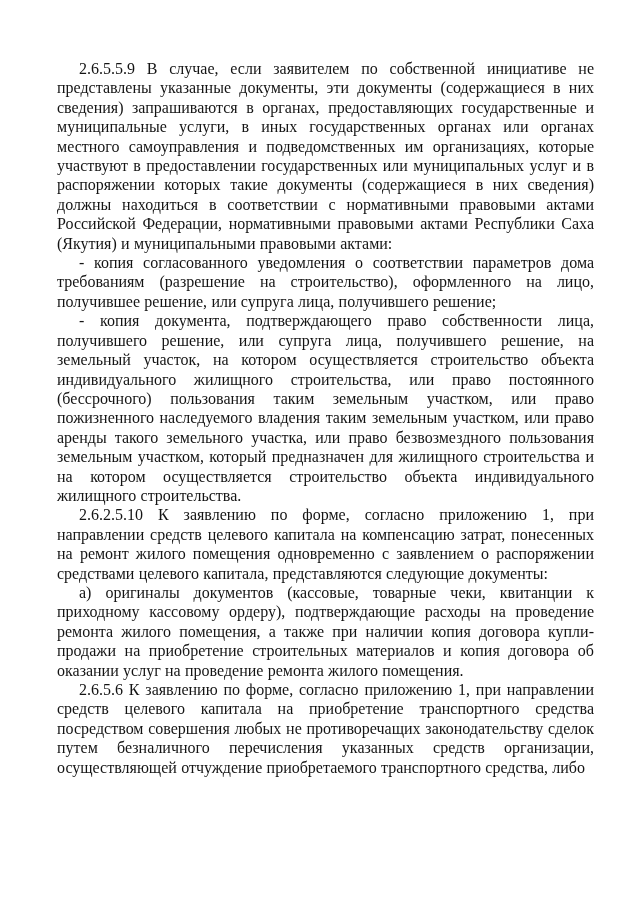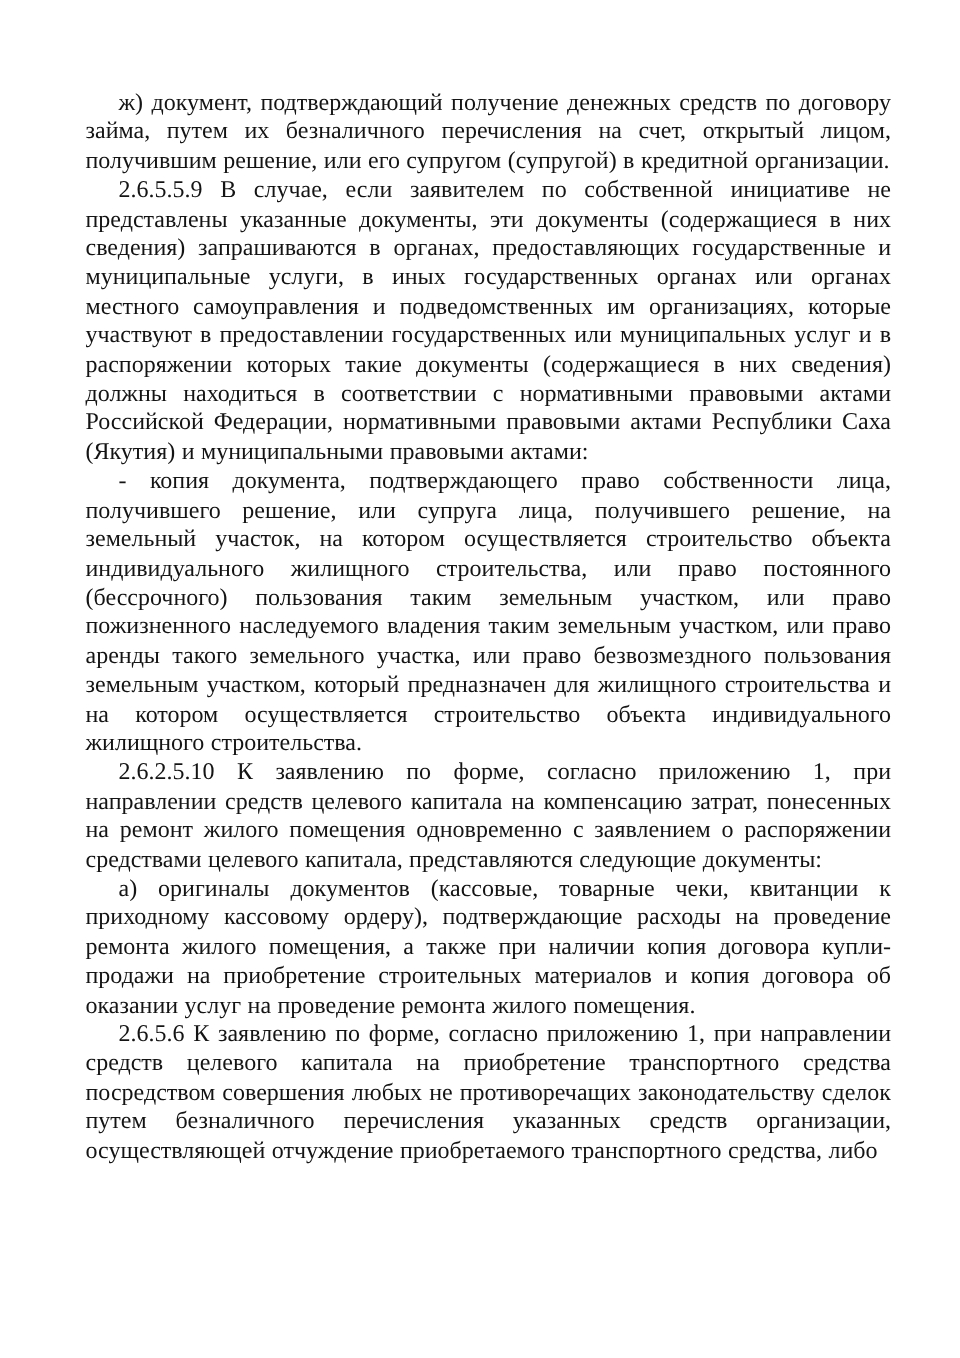--- a/index.html
+++ b/index.html
@@ -34,20 +34,20 @@
     padding: 0;
     text-indent: 22px;
     word-spacing: 0.02em;
   }
 </style>
 </head>
 <body>
 
 <div class="page">
   <div class="doc-body">
-    <p class="para">ж) документ, подтверждающий получение денежных средств по договору займа, путем их безналичного перечисления на счет, открытый лицом, получившим решение, или его супругом (супругой) в кредитной организации.</p>
     <p class="para">2.6.5.5.9 В случае, если заявителем по собственной инициативе не представлены указанные документы, эти документы (содержащиеся в них сведения) запрашиваются в органах, предоставляющих государственные и муниципальные услуги, в иных государственных органах или органах местного самоуправления и подведомственных им организациях, которые участвуют в предоставлении государственных или муниципальных услуг и в распоряжении которых такие документы (содержащиеся в них сведения) должны находиться в соответствии с нормативными правовыми актами Российской Федерации, нормативными правовыми актами Республики Саха (Якутия) и муниципальными правовыми актами:</p>
+    <p class="para">- копия согласованного уведомления о соответствии параметров дома требованиям (разрешение на строительство), оформленного на лицо, получившее решение, или супруга лица, получившего решение;</p>
     <p class="para">- копия документа, подтверждающего право собственности лица, получившего решение, или супруга лица, получившего решение, на земельный участок, на котором осуществляется строительство объекта индивидуального жилищного строительства, или право постоянного (бессрочного) пользования таким земельным участком, или право пожизненного наследуемого владения таким земельным участком, или право аренды такого земельного участка, или право безвозмездного пользования земельным участком, который предназначен для жилищного строительства и на котором осуществляется строительство объекта индивидуального жилищного строительства.</p>
     <p class="para">2.6.2.5.10 К заявлению по форме, согласно приложению 1, при направлении средств целевого капитала на компенсацию затрат, понесенных на ремонт жилого помещения одновременно с заявлением о распоряжении средствами целевого капитала, представляются следующие документы:</p>
     <p class="para">а) оригиналы документов (кассовые, товарные чеки, квитанции к приходному кассовому ордеру), подтверждающие расходы на проведение ремонта жилого помещения, а также при наличии копия договора купли-продажи на приобретение строительных материалов и копия договора об оказании услуг на проведение ремонта жилого помещения.</p>
     <p class="para">2.6.5.6 К заявлению по форме, согласно приложению 1, при направлении средств целевого капитала на приобретение транспортного средства посредством совершения любых не противоречащих законодательству сделок путем безналичного перечисления указанных средств организации, осуществляющей отчуждение приобретаемого транспортного средства, либо</p>
   </div>
 </div>
 
 </body></html>

